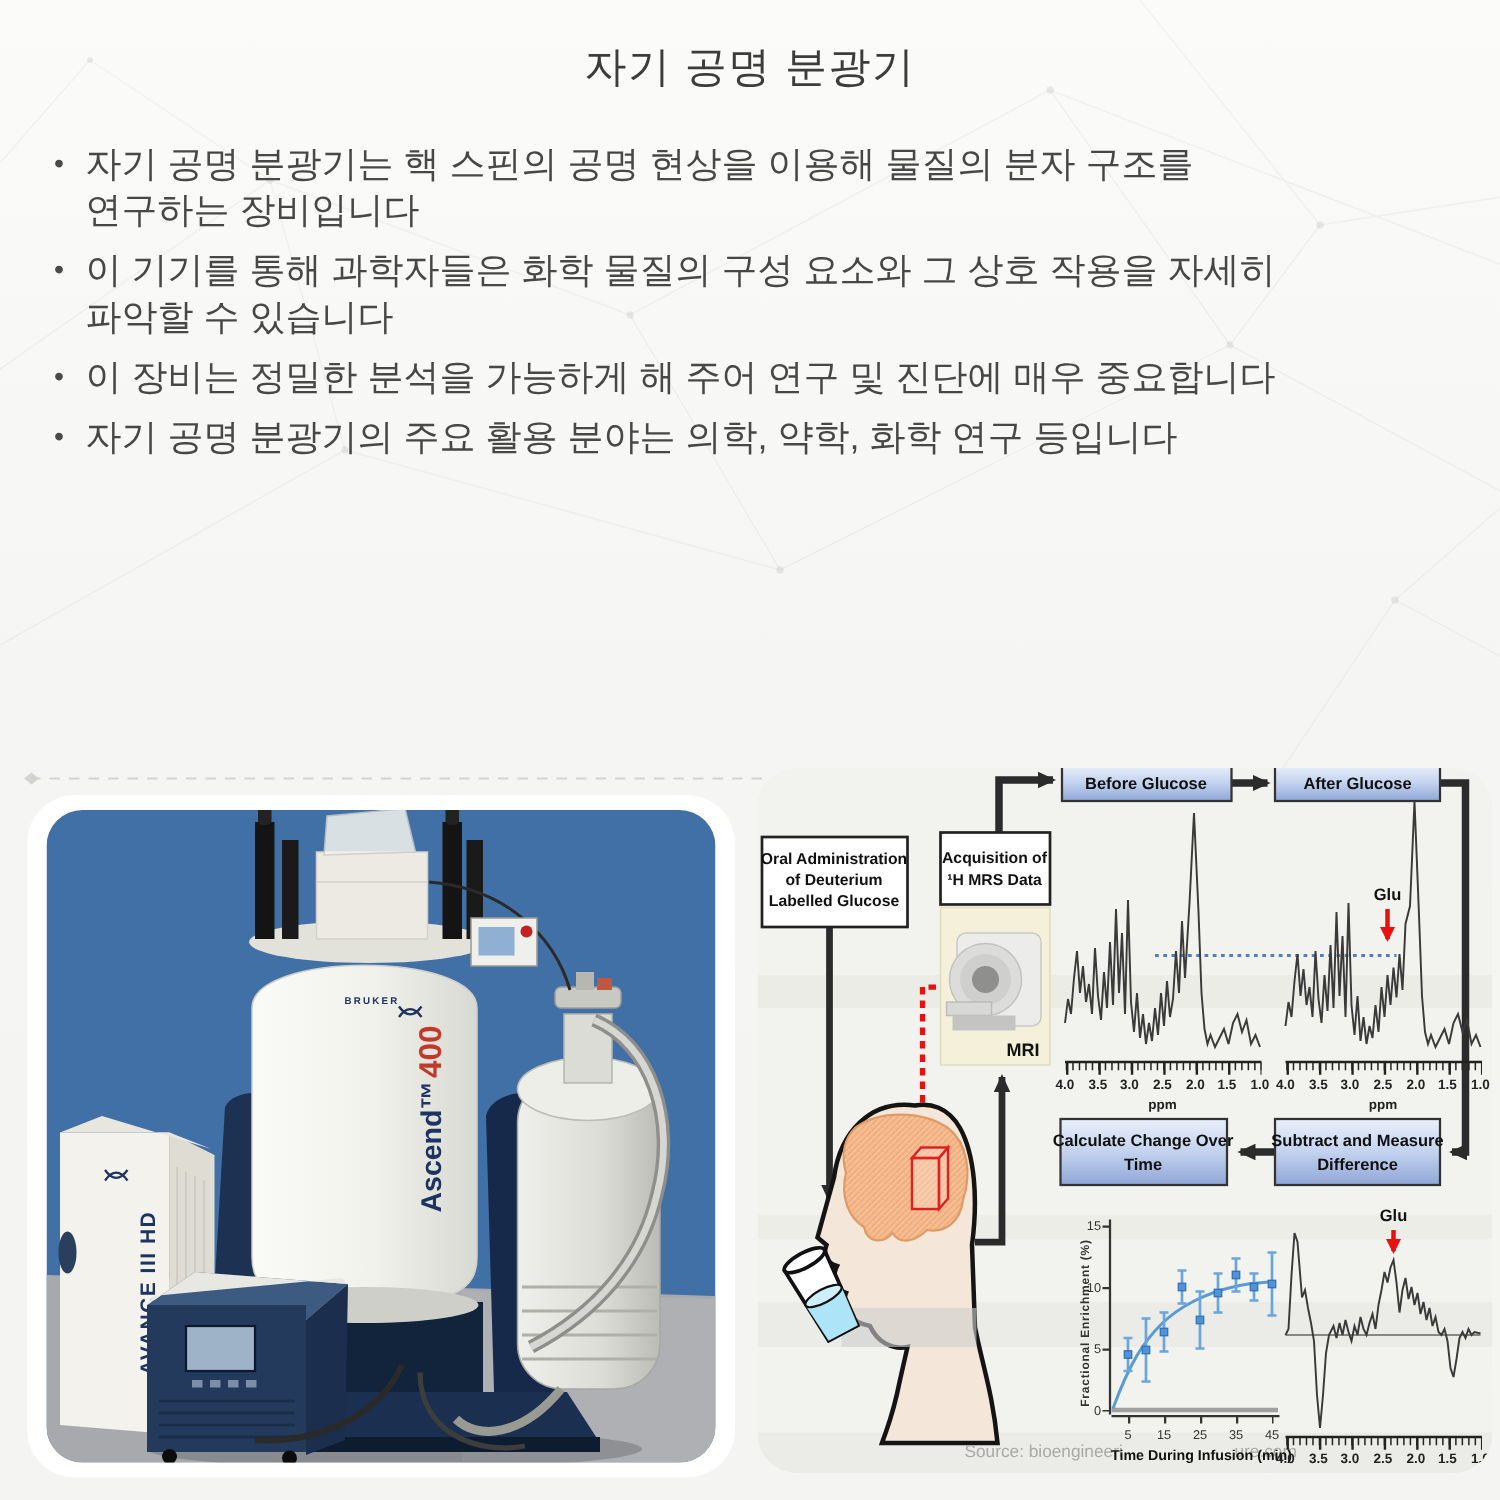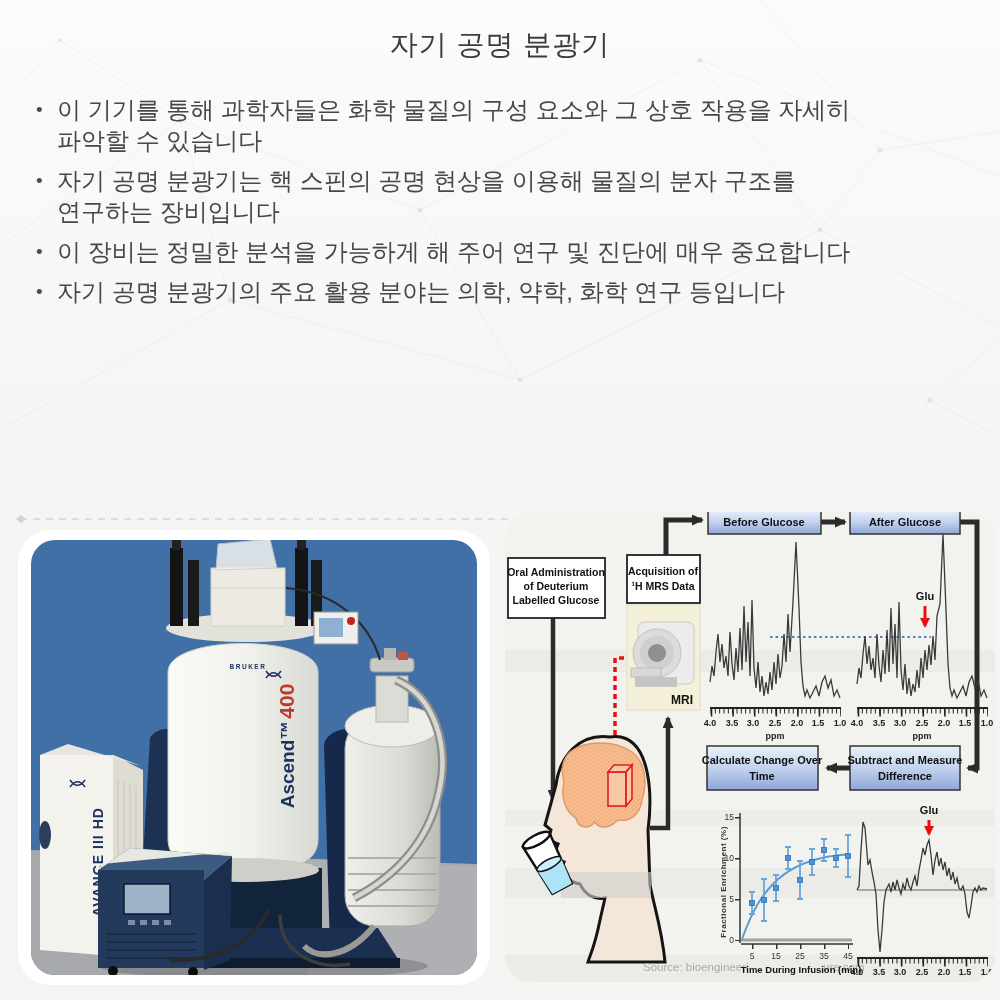--- a/index.html
+++ b/index.html
@@ -52,26 +52,26 @@
       <circle cx="880" cy="150" r="2.5"></circle>
         <circle cx="930" cy="400" r="2.5"></circle>
         <circle cx="60" cy="40" r="2"></circle>
     </g>
   </svg>
 
   <div class="slide-title">자기 공명 분광기</div>
 
   <ul class="bullets">
     <li>
+      <span>자기 공명 분광기는 핵 스핀의 공명 현상을 이용해 물질의 분자 구조를</span>
+      <span>연구하는 장비입니다</span>
+    </li>
+    <li>
       <span>이 기기를 통해 과학자들은 화학 물질의 구성 요소와 그 상호 작용을 자세히</span>
       <span>파악할 수 있습니다</span>
-    </li>
-    <li>
-      <span>자기 공명 분광기는 핵 스핀의 공명 현상을 이용해 물질의 분자 구조를</span>
-      <span>연구하는 장비입니다</span>
     </li>
     <li>
       <span>이 장비는 정밀한 분석을 가능하게 해 주어 연구 및 진단에 매우 중요합니다</span>
     </li>
     <li>
       <span>자기 공명 분광기의 주요 활용 분야는 의학, 약학, 화학 연구 등입니다</span>
     </li>
   </ul>
 
   <svg class="divider" width="980" height="14" viewBox="0 0 980 14">

